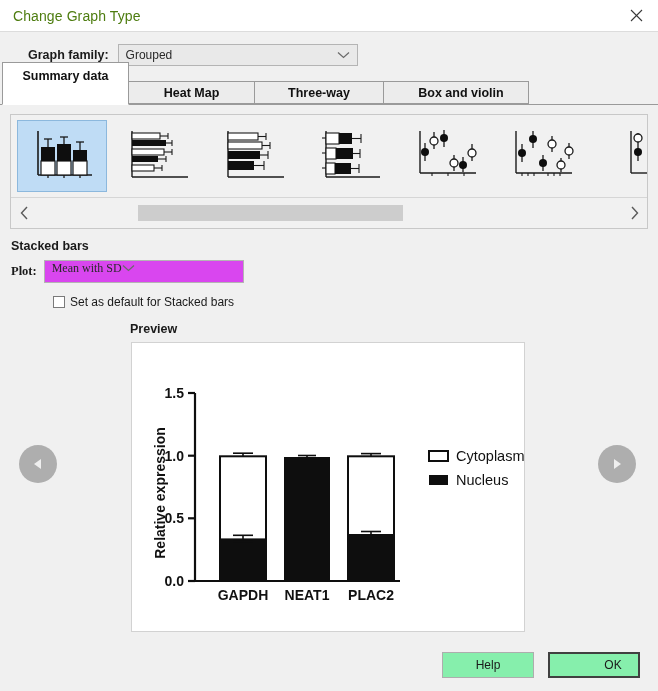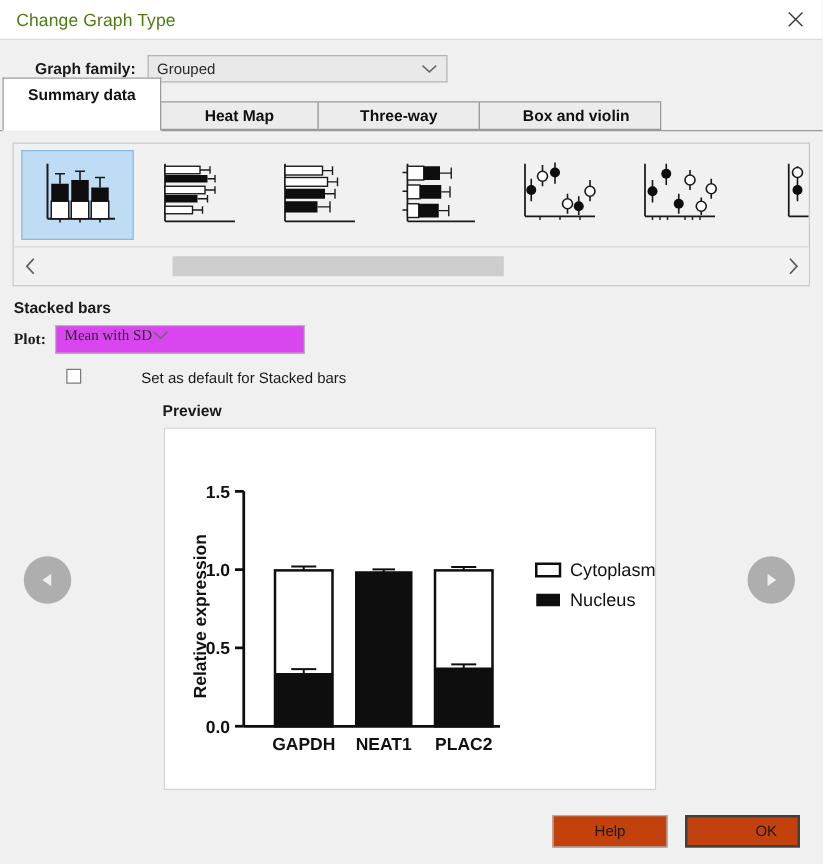--- a/index.html
+++ b/index.html
@@ -219,23 +219,22 @@
     box-sizing: border-box;
     cursor: pointer;
   }
   .combo-plot .combo-value {
     padding-left: 7px;
     font-size: 12px;
     color: #2a2a2a;
   }
   .check-row {
     display: flex;
-    align-items: flex-start;
+    align-items: center;
     margin: 9px 0 0 53px;
-    gap: 43px;
   }
   .checkbox {
     width: 12px;
     height: 12px;
     border: 1px solid #7a7a7a;
     background: #fff;
     margin-right: 5px;
     cursor: pointer;
     box-sizing: border-box;
     flex: 0 0 auto;
@@ -292,21 +291,21 @@
     height: 52px;
     display: flex;
     align-items: center;
     justify-content: flex-end;
     padding-right: 18px;
     box-sizing: border-box;
   }
   .btn {
     width: 92px;
     height: 26px;
-    background: #c2410c;
+    background: #86efac;
     border: 1px solid #adadad;
     font-size: 12px;
     color: #1a1a1a;
     font-family: "Liberation Sans", sans-serif;
     margin-left: 14px;
     cursor: pointer;
     box-sizing: border-box;
     display: flex;
     align-items: center;
     justify-content: center;

